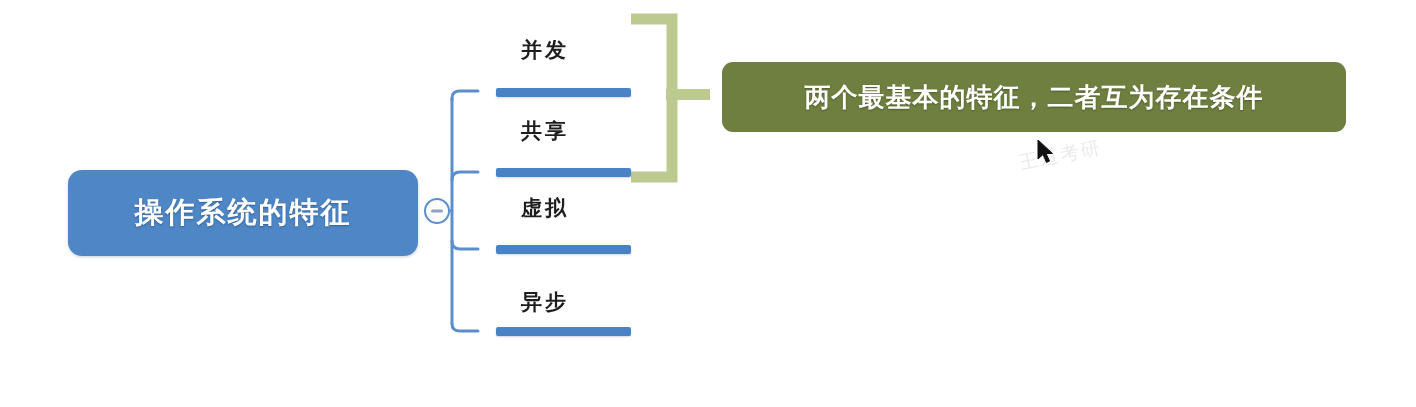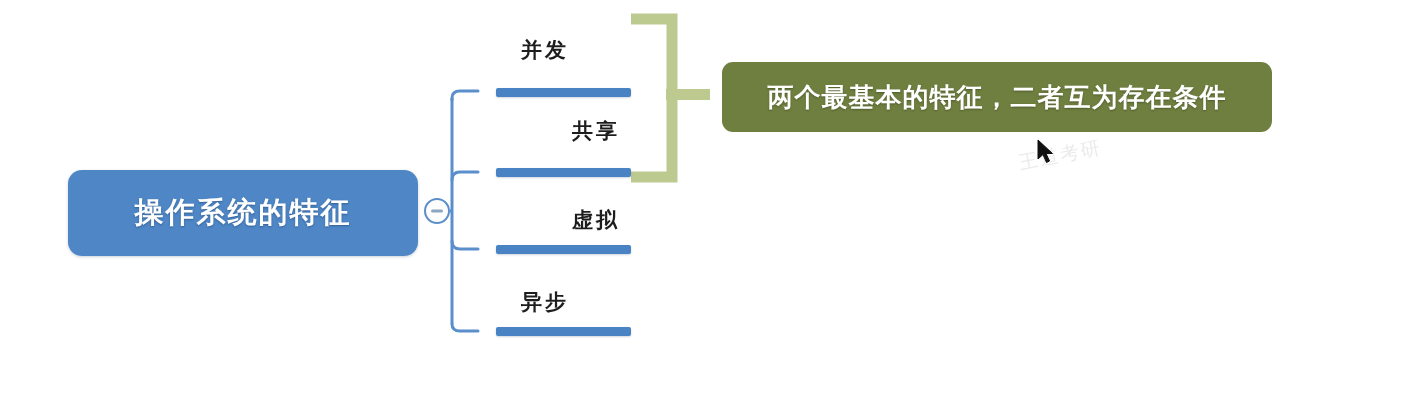--- a/index.html
+++ b/index.html
@@ -113,21 +113,21 @@
     width: 44px;
     height: 11px;
     background: #bcc98f;
   }
 
   
   .callout {
     position: absolute;
     left: 722px;
     top: 62px;
-    width: 550px;
+    width: 624px;
     height: 70px;
     background: #6f7f3f;
     border-radius: 11px;
     display: flex;
     align-items: center;
     justify-content: center;
   }
   .callout-text {
     color: #ffffff;
     font-size: 26px;
@@ -194,26 +194,26 @@
   <div class="toggle">
     <div class="toggle-minus"></div>
   </div>
 
   <div class="branch" style="left:470px; top:36px;">
     <div class="branch-label" style="top:0;">并发</div>
     <div class="branch-bar" style="top:52px;"></div>
   </div>
 
   <div class="branch" style="left:470px; top:117px;">
-    <div class="branch-label" style="top:0;text-align:right;">共享</div>
+    <div class="branch-label" style="top:0;">共享</div>
     <div class="branch-bar" style="top:51px;"></div>
   </div>
 
   <div class="branch" style="left:470px; top:194px;">
-    <div class="branch-label" style="top:12px;text-align:right;">虚拟</div>
+    <div class="branch-label" style="top:0;">虚拟</div>
     <div class="branch-bar" style="top:51px;"></div>
   </div>
 
   <div class="branch" style="left:470px; top:276px;">
     <div class="branch-label" style="top:12px;">异步</div>
     <div class="branch-bar" style="top:51px;"></div>
   </div>
 
   <div class="callout">
     <div class="callout-text">两个最基本的特征，二者互为存在条件</div>

